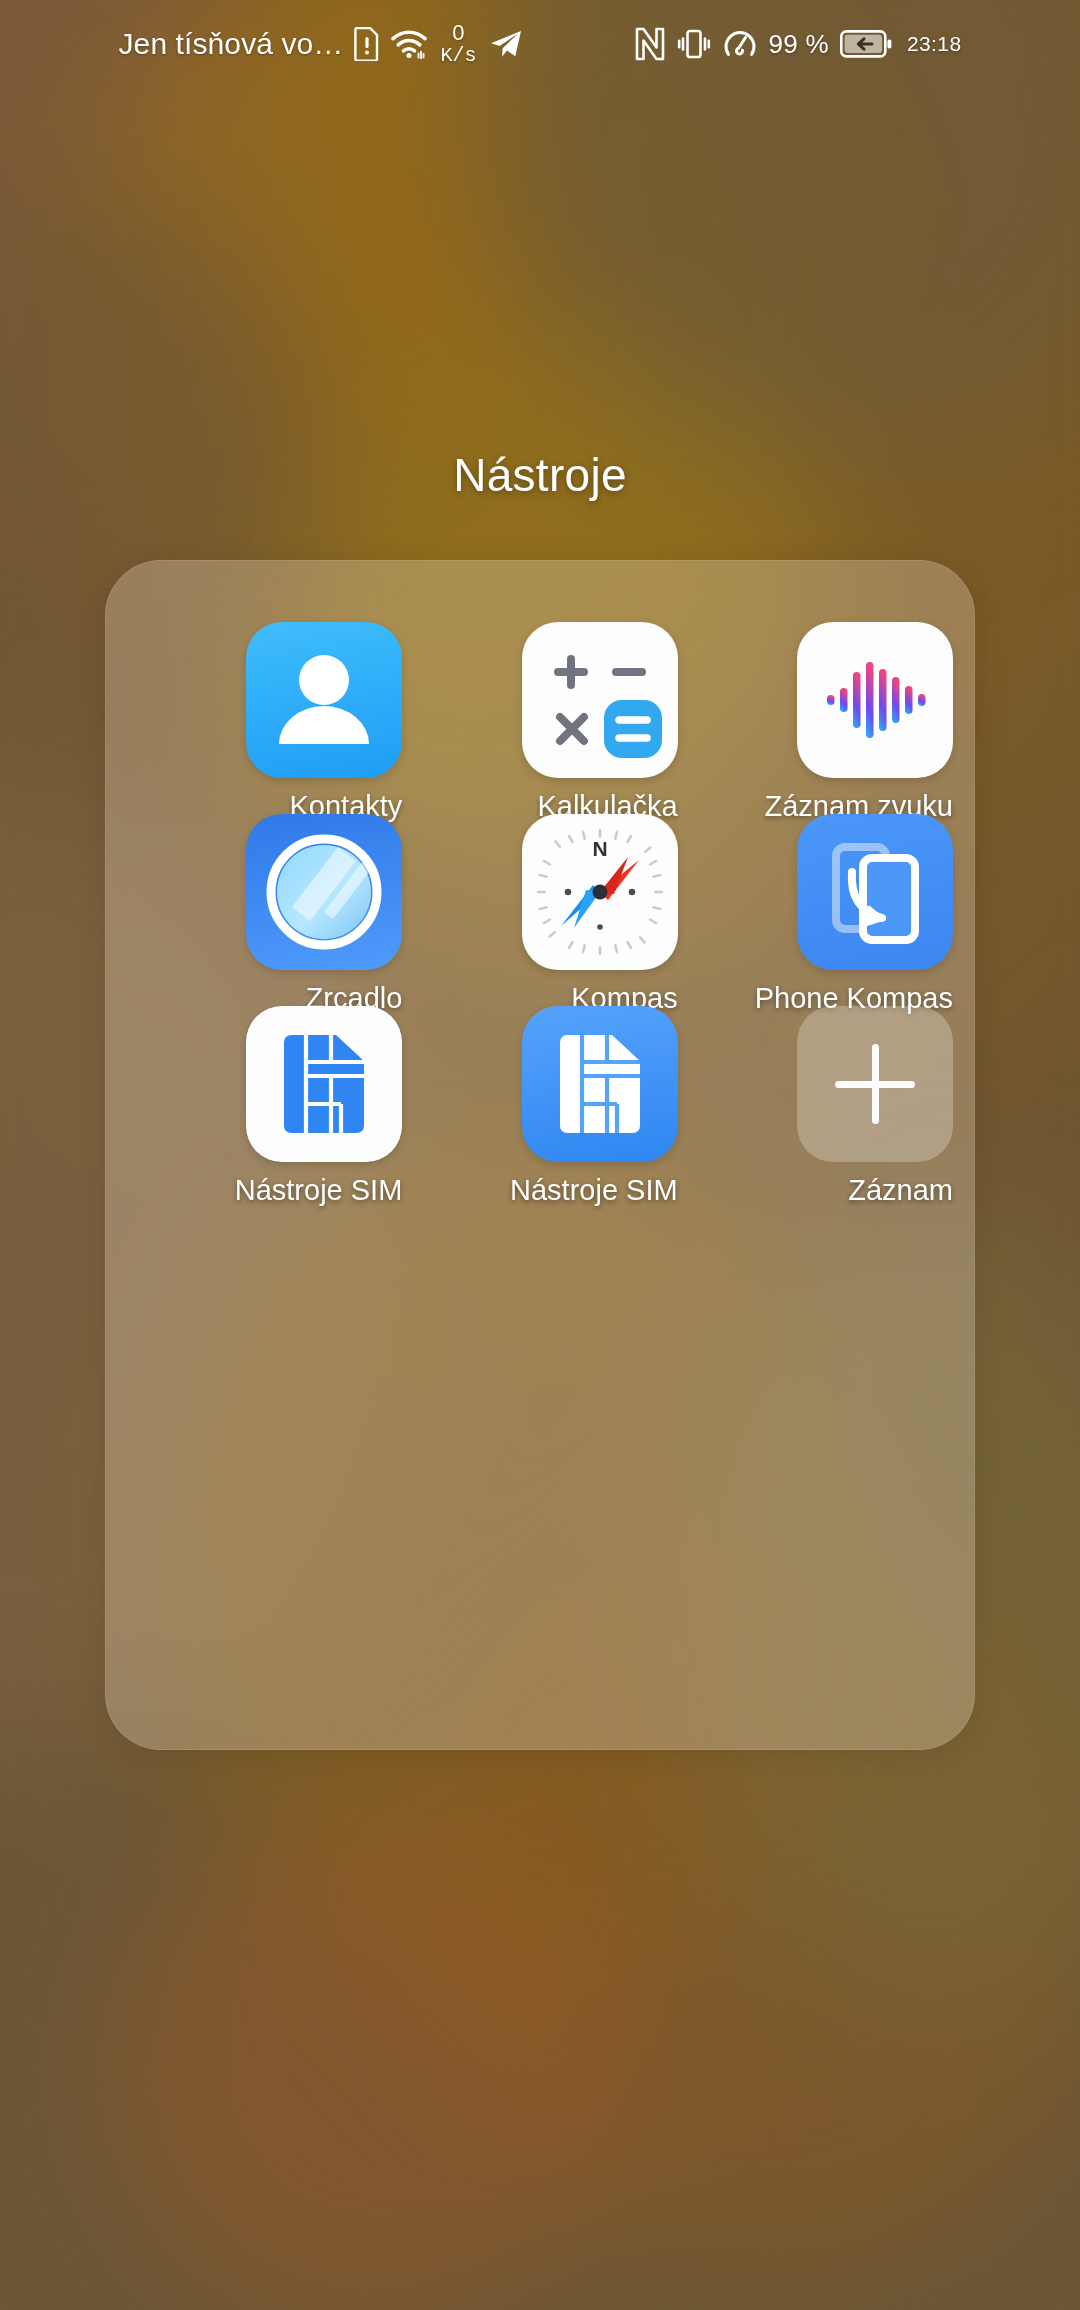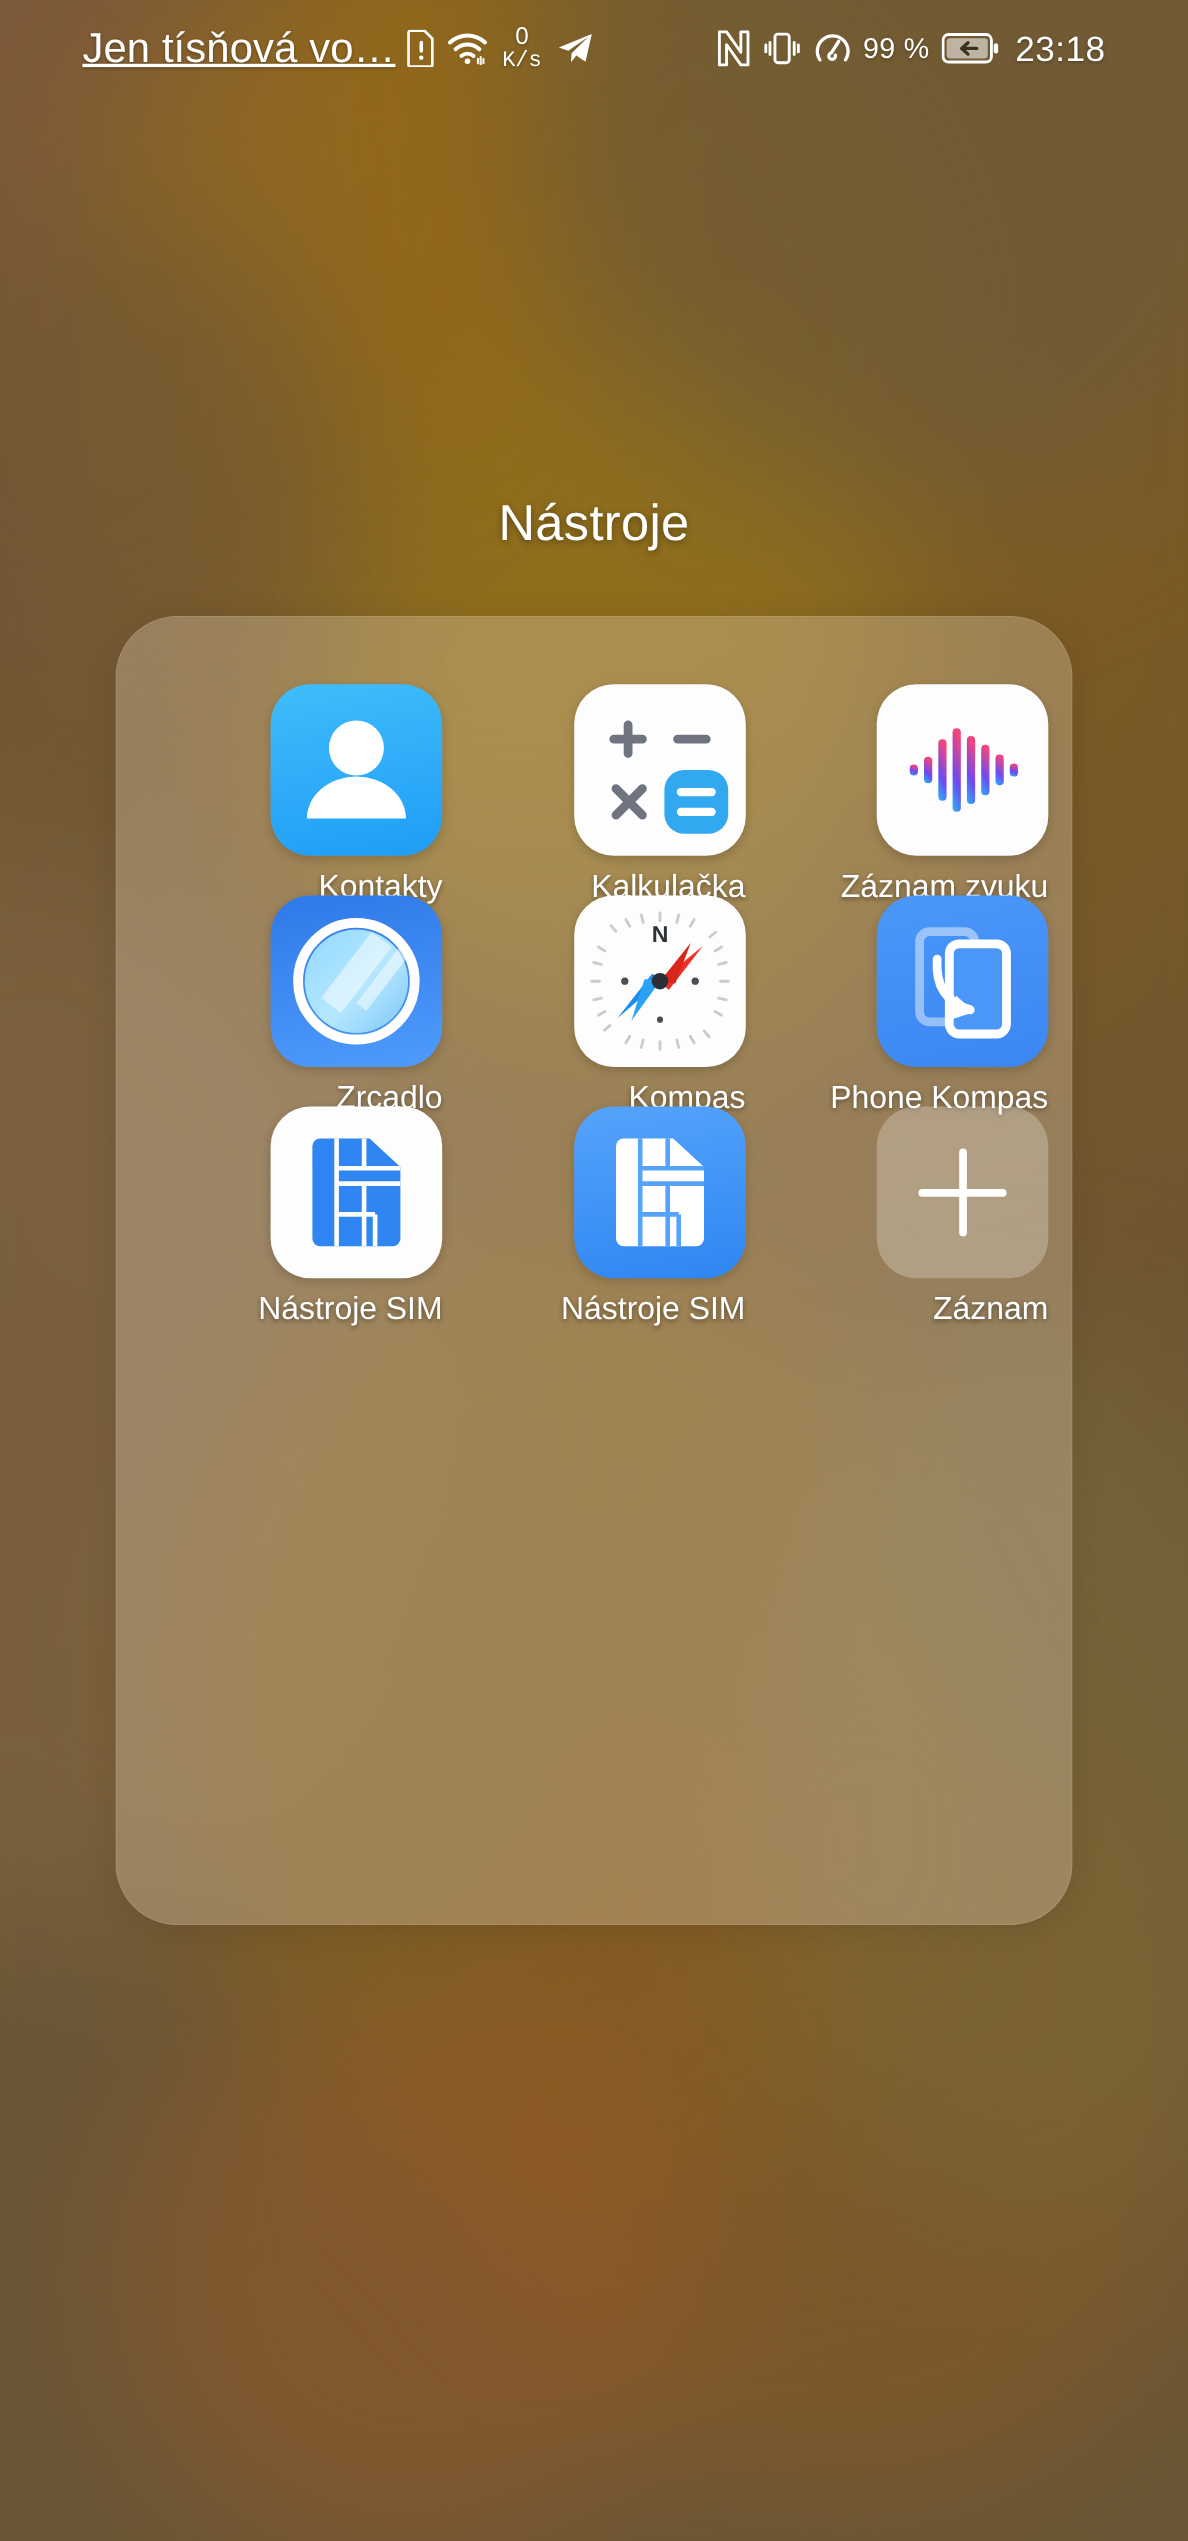--- a/index.html
+++ b/index.html
@@ -32,28 +32,28 @@
   
   #statusbar{
     position:absolute; left:0; top:0; width:1080px; height:88px;
     display:flex; align-items:center; justify-content:center;
     z-index:6; color:#fff;
     text-shadow:0 1px 3px rgba(0,0,0,.35);
   }
   .sb-inner{ display:flex; align-items:center; }
   .sb-left{ display:flex; align-items:center; gap:11px; }
   .sb-right{ display:flex; align-items:center; gap:11px; margin-left:112px; }
-  .carrier{ font-size:38px; letter-spacing:.1px;text-decoration:underline; }
+  .carrier{ font-size:30px; letter-spacing:.1px; }
   .sb-icon{ display:inline-flex; align-items:center; justify-content:center; }
   .netspeed{ display:flex; flex-direction:column; align-items:center;
              line-height:1; font-size:20px; margin:0 2px; }
   .netspeed .val{ font-size:22px; margin-bottom:2px; }
   .netspeed .unit{ font-size:20px;font-family:Liberation Mono, monospace; }
   .batt-pct{ font-size:26px; letter-spacing:.3px; }
-  .clock{ font-size:32px; letter-spacing:.4px; margin-left:4px; }
+  .clock{ font-size:21px; letter-spacing:.4px; margin-left:4px; }
 
   
   #folder-overlay{ position:absolute; inset:0; z-index:5; }
   #folder-title{
     position:absolute; top:448px; left:0; width:1080px;
     text-align:center; color:#fff; font-size:46px; font-weight:400;
     letter-spacing:.3px;
     text-shadow:0 2px 7px rgba(0,0,0,.38);
   }
   #folder-panel{

